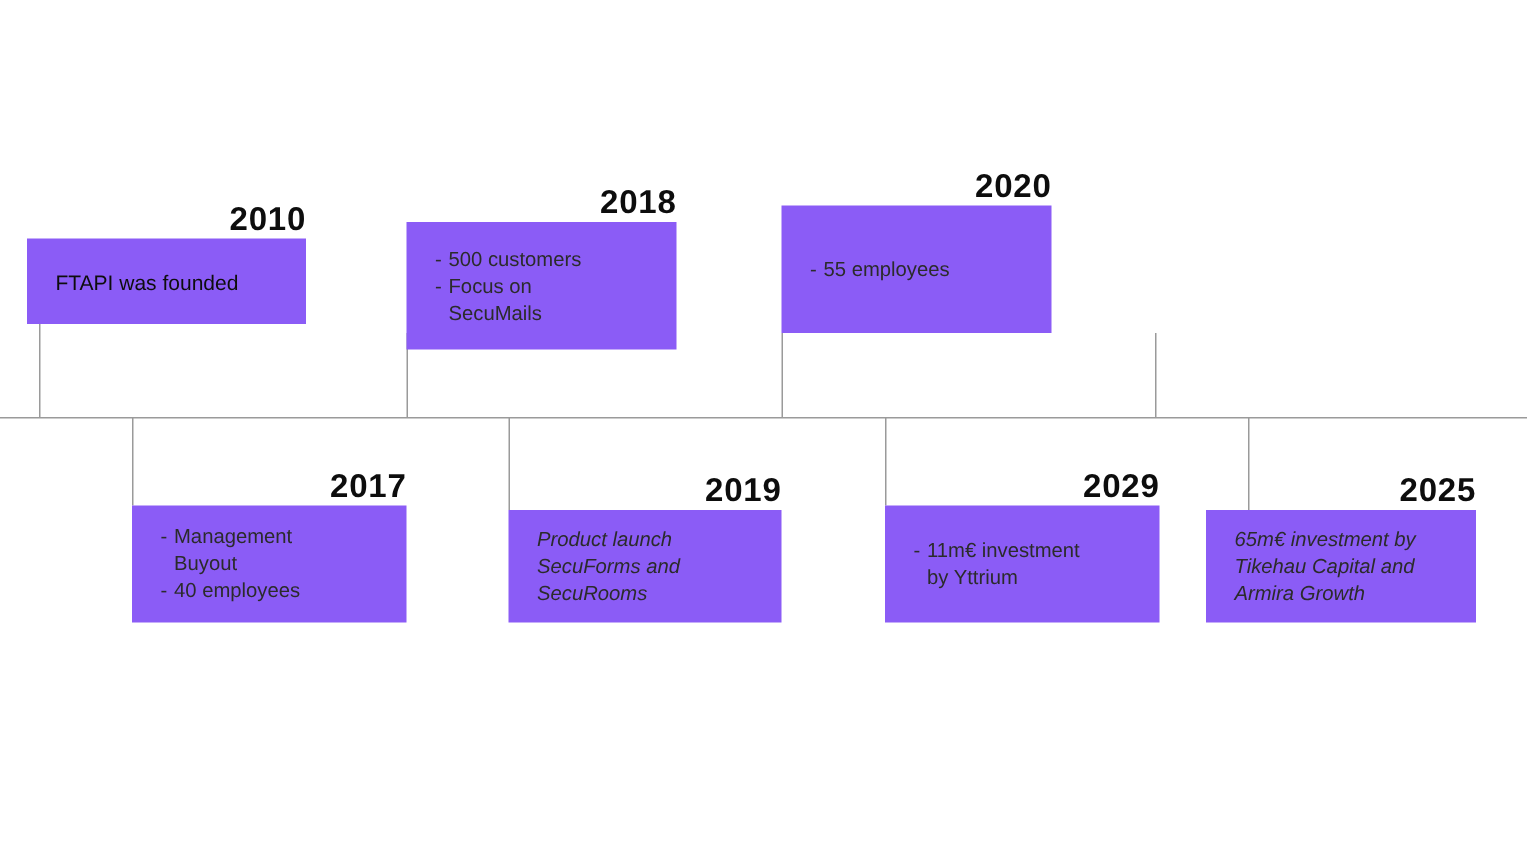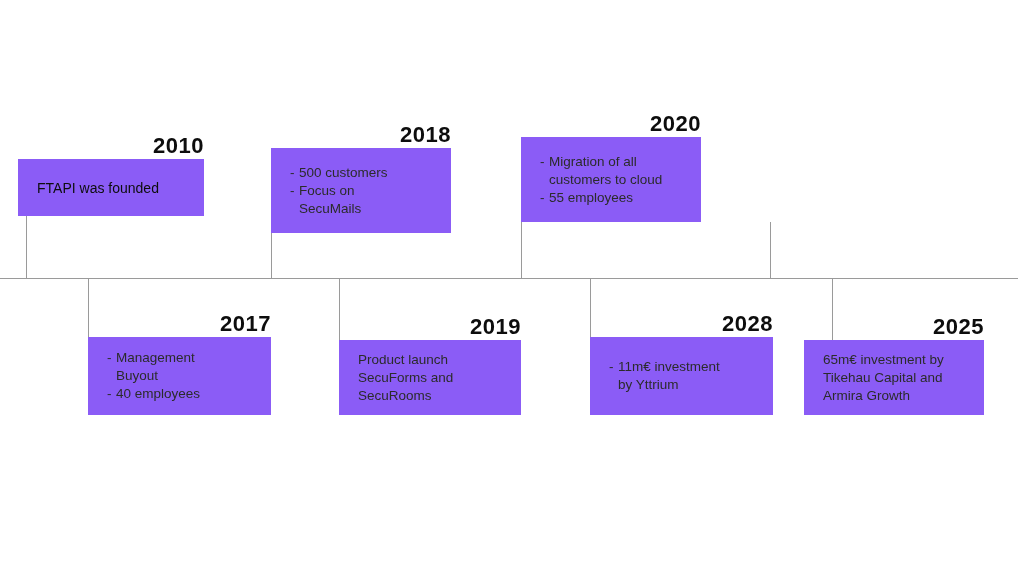--- a/index.html
+++ b/index.html
@@ -92,20 +92,21 @@
     position: absolute;
     left: 0;
     top: 0;
     color: #2b2b2b;
   }
   .plain-text {
     font-size: 13.5px;
     line-height: 18px;
     color: #2b2b2b;
     white-space: pre-line;
+    font-style: italic;
   }
   .headline-text {
     font-size: 14px;
     line-height: 18px;
     font-weight: 400;
     color: #0d0d0d;
     white-space: pre-line;
   }
 </style>
 </head>
@@ -148,22 +149,20 @@
       </div>
     </div>
   </div>
 
   <div class="milestone" style="left:521px; top:137px; width:180px; height:85px;">
     <div class="year-label">2020</div>
     <div class="card">
       <div class="card-accent"></div>
       <div class="card-body">
         <ul class="bullet-list">
-          <li class="dash">Migration of all
-customers to cloud</li>
           <li class="dash">55 employees</li>
         </ul>
       </div>
     </div>
   </div>
 
 
   <div class="milestone" style="left:88px; top:337px; width:183px; height:78px;">
     <div class="year-label">2017</div>
     <div class="card">
@@ -184,21 +183,21 @@
       <div class="card-accent"></div>
       <div class="card-body">
         <div class="plain-text">Product launch
 SecuForms and
 SecuRooms</div>
       </div>
     </div>
   </div>
 
   <div class="milestone" style="left:590px; top:337px; width:183px; height:78px;">
-    <div class="year-label">2028</div>
+    <div class="year-label">2029</div>
     <div class="card">
       <div class="card-accent"></div>
       <div class="card-body">
         <ul class="bullet-list">
           <li class="dash">11m€ investment
 by Yttrium</li>
         </ul>
       </div>
     </div>
   </div>

